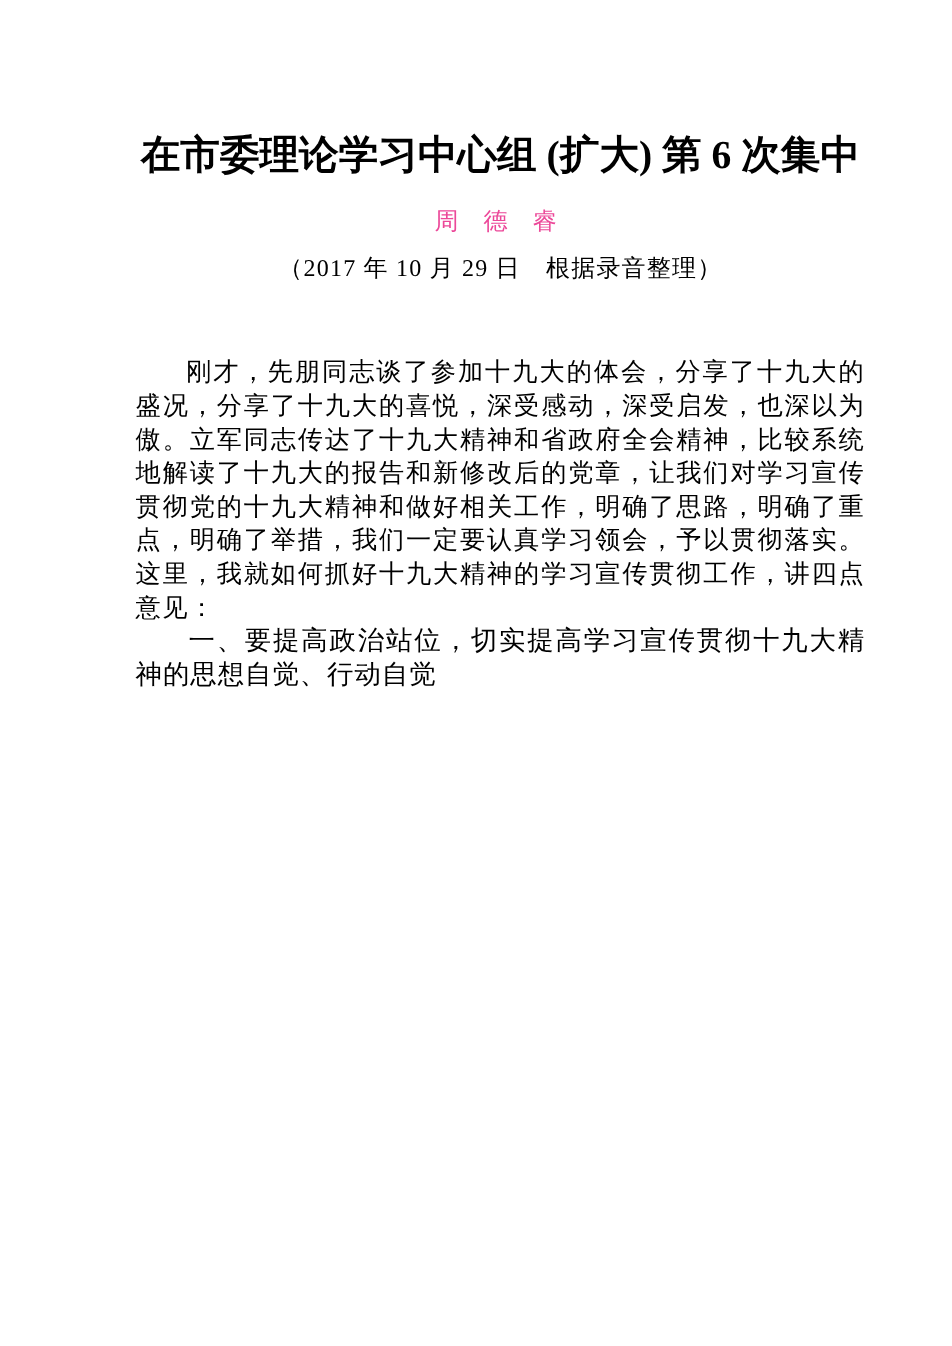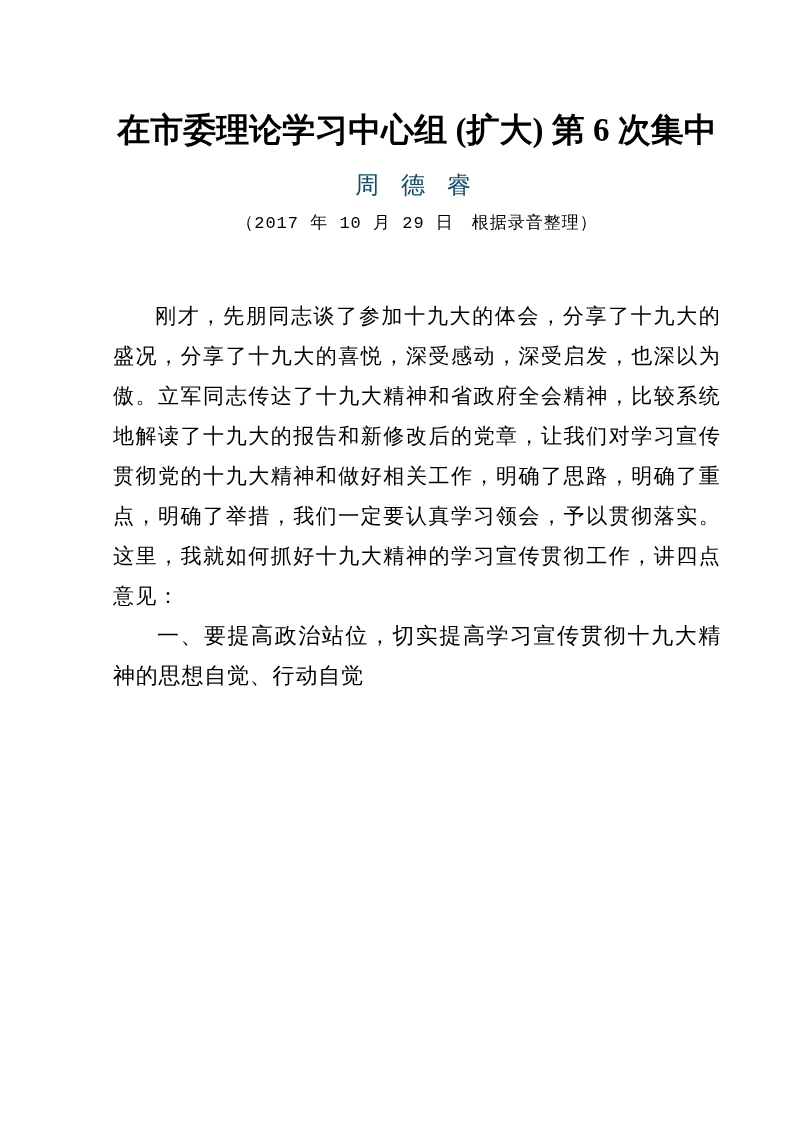--- a/index.html
+++ b/index.html
@@ -22,45 +22,45 @@
     font-family: "Liberation Serif", "DejaVu Serif", serif;
     font-weight: bold;
     font-size: 33px;
     line-height: 52px;
     text-align: center;
     color: #000000;
   }
   .author-line {
     margin-top: 10px;
     font-family: "Liberation Serif", "DejaVu Serif", serif;
-    font-size: 24px;
+    font-size: 20px;
     line-height: 38px;
     text-align: center;
     letter-spacing: 8px;
     white-space: pre-wrap;
-    color: #0c4a6e;
+    color: #ec4899;
   }
   .date-line {
     margin-top: 2px;
-    font-family: Liberation Mono, monospace;
-    font-size: 17px;
+    font-family: Liberation Serif, serif;
+    font-size: 20px;
     line-height: 36px;
     text-align: center;
     white-space: pre-wrap;
     letter-spacing: 1px;
     color: #000000;
   }
   .body-block {
     margin-top: 54px;
   }
   .para {
     margin: 0;
     font-family: "Liberation Serif", "DejaVu Serif", serif;
     font-size: 21px;
-    line-height: 40px;
+    line-height: 28px;
     letter-spacing: 1.2px;
     text-indent: 2em;
     text-align: justify;
     color: #000000;
   }
   .para.heading {
     font-family: "Liberation Sans", "DejaVu Sans", sans-serif;
     font-weight: normal;
     font-size: 22px;
     letter-spacing: 0.8px;

